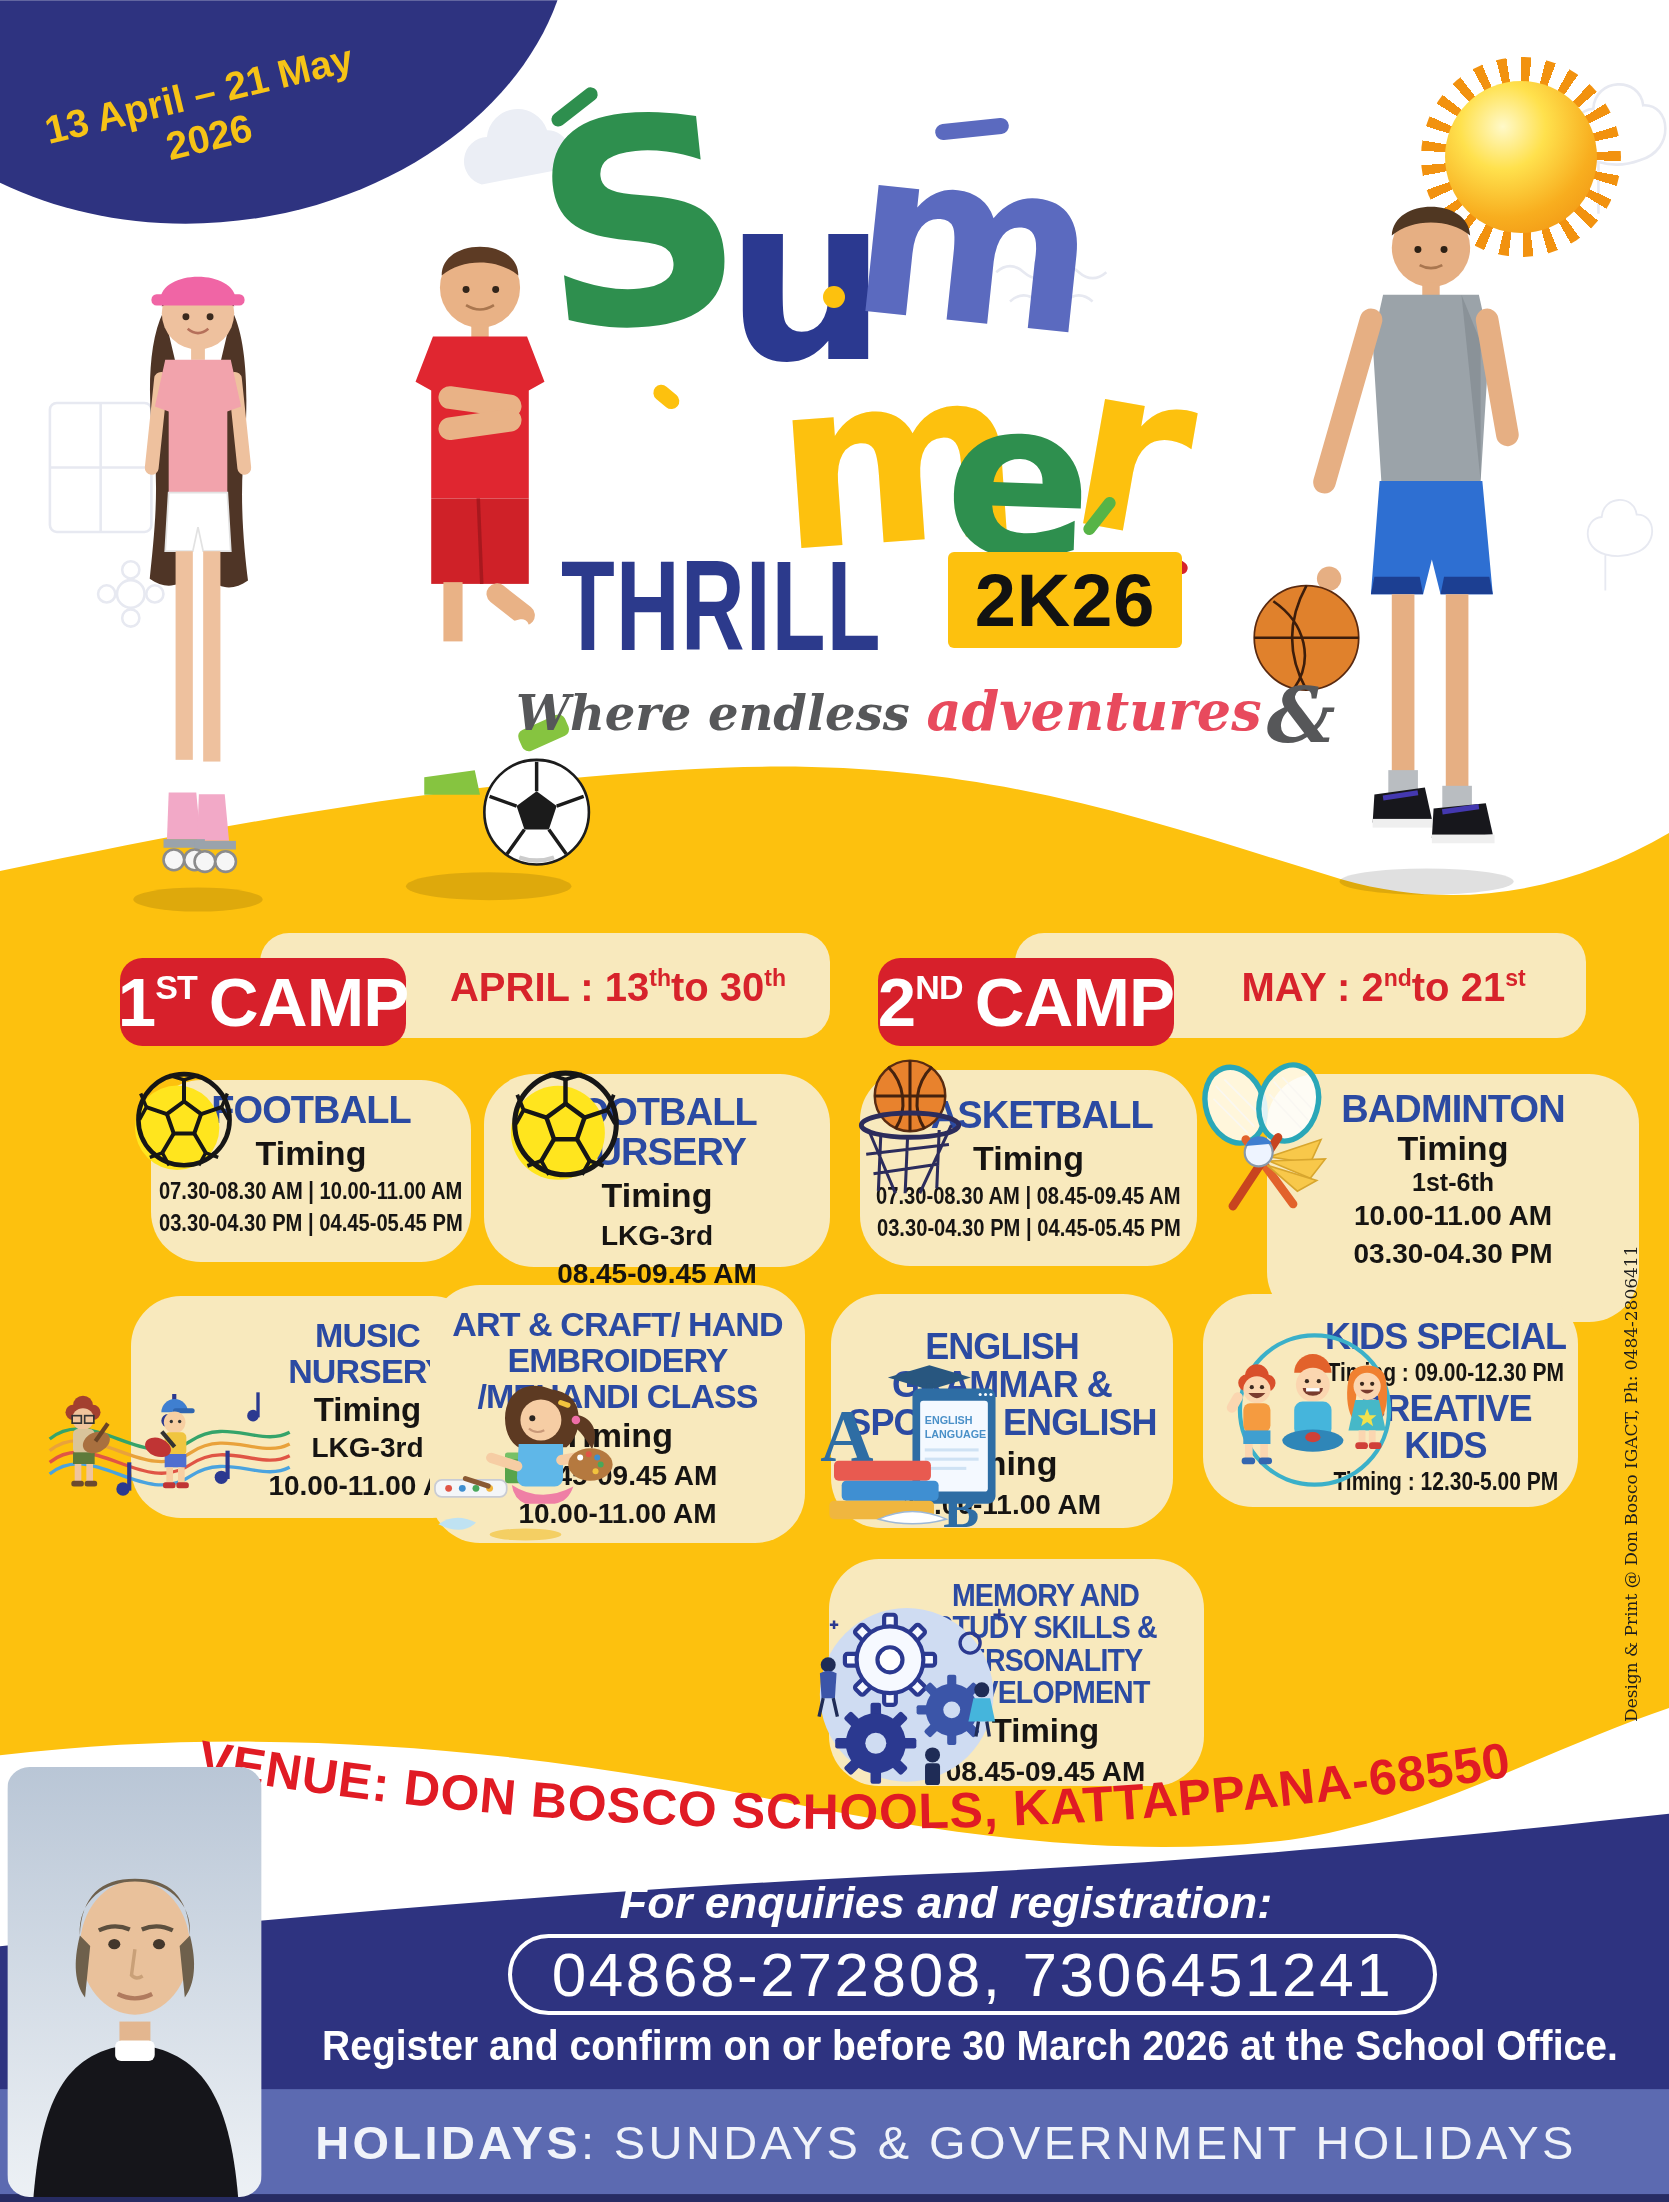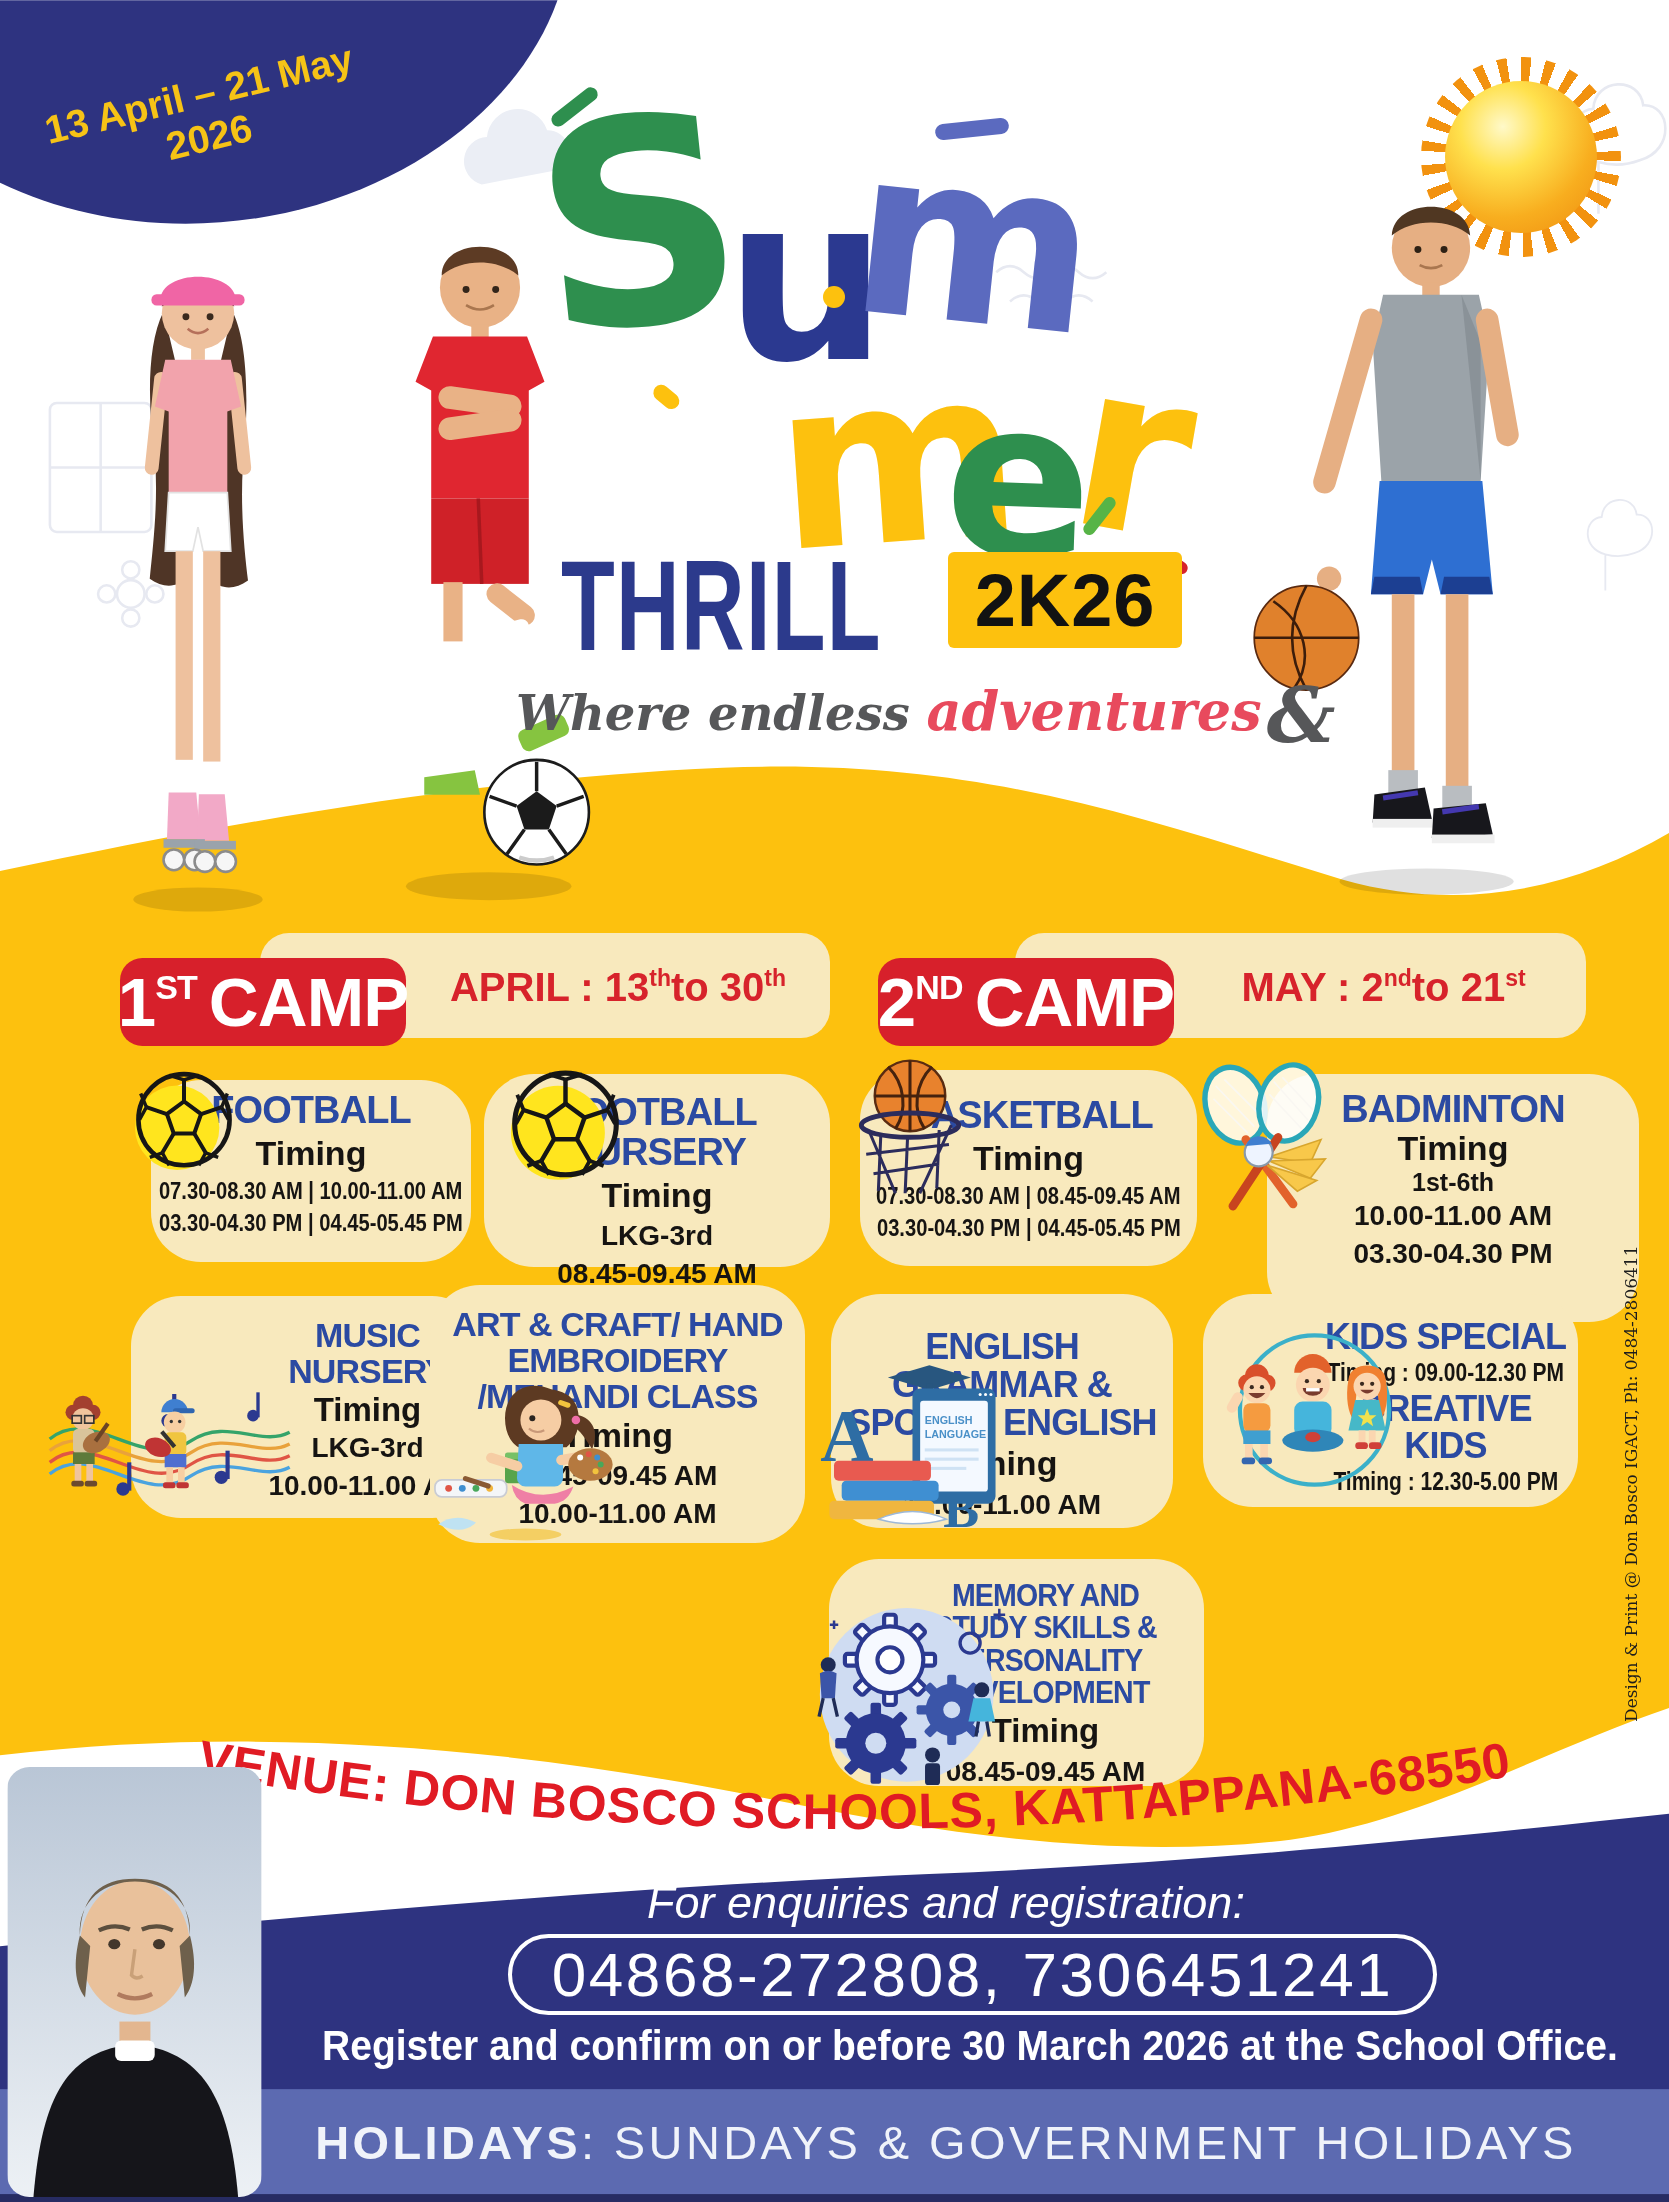--- a/index.html
+++ b/index.html
@@ -38,21 +38,21 @@
   
   .card{position:absolute;background:#f8e9bd;border-radius:50px}
   .cbody{position:absolute;inset:0;display:flex;flex-direction:column;align-items:center;justify-content:flex-start}
   .ct{color:#2b4aa2;font-weight:800;font-size:38px;line-height:1.05;text-align:center;letter-spacing:-0.9px}
   .ct.sm{font-size:34px}
   .tlabel{font-size:34px;font-weight:700;color:#161412;line-height:1.3}
   .tm{font-size:28px;font-weight:700;color:#161412;line-height:1.35;text-align:center}
   .long{font-size:24px;transform:scaleX(.84);transform-origin:center;white-space:nowrap}
   
   .venue-svg{left:0;top:0;pointer-events:none}
-  .enq-head{left:275px;top:1877px;width:1342px;text-align:center;color:#fff;font-style:italic;font-weight:400;font-size:45px}
+  .enq-head{left:275px;top:1877px;width:1342px;text-align:center;color:#fff;font-style:italic;font-weight:700;font-size:45px}
   .phonebox{left:508px;top:1934px;width:929px;height:81px;border:4.3px solid #fff;border-radius:50px;
             display:flex;align-items:center;justify-content:center;color:#fff;font-size:62px;font-weight:500;letter-spacing:2.6px}
   .regnote{left:275px;top:2022px;width:1342px;text-align:center;color:#fff;font-weight:700;font-size:42px;transform:scaleX(.93);white-space:nowrap}
   .holi{left:275px;top:2115px;width:1342px;text-align:center;color:#f0f3fa;font-size:47px;letter-spacing:3.4px;white-space:nowrap}
   .holi .b{font-weight:800}
   .credit{left:1621px;top:1275px;height:447px;writing-mode:vertical-rl;transform:rotate(180deg);
           font-family:"DejaVu Serif",serif;font-size:17px;color:#1d1d1d;white-space:nowrap}
   .priest{left:6.9px;top:1767px;width:255px;height:430px;border-radius:22.4px;overflow:hidden}
 </style>
 </head>

